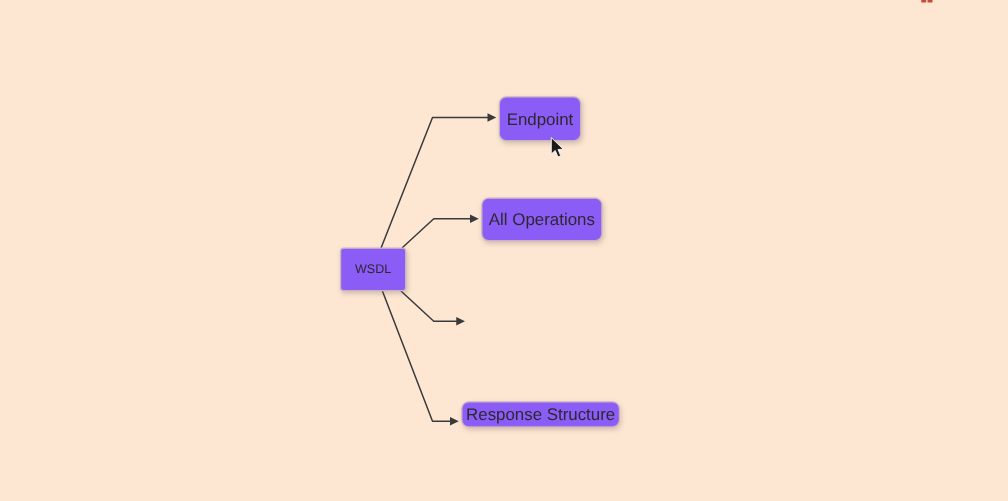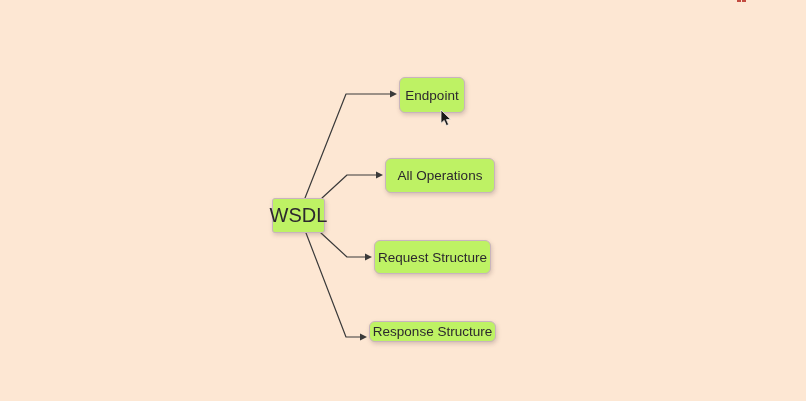--- a/index.html
+++ b/index.html
@@ -21,33 +21,33 @@
     top: 0;
     width: 806px;
     height: 401px;
     pointer-events: none;
   }
   .node {
     position: absolute;
     display: flex;
     align-items: center;
     justify-content: center;
-    background: #bef264;
+    background: #8b5cf6;
     border: 1px solid #c9b4be;
     border-radius: 6px;
     font-size: 13.5px;
     color: #2c282e;
     box-shadow: 1px 2px 4px rgba(120, 90, 90, 0.28);
     cursor: default;
     box-sizing: border-box;
     white-space: nowrap;
   }
   .node.root {
     border-radius: 3px;
-    font-size: 20px;
+    font-size: 10px;
   }
   .edge-mark {
     position: absolute;
     top: 0;
     height: 2px;
     width: 4px;
     background: #c24b40;
   }
   .cursor {
     position: absolute;
@@ -75,27 +75,24 @@
   </svg>
 
   <div class="node root" style="left:272px; top:198px; width:53px; height:35px;">
     <span>WSDL</span>
   </div>
 
   <div class="node" style="left:399px; top:77px; width:66px; height:36px;">
     <span>Endpoint</span>
   </div>
 
-  <div class="node" style="left:385px; top:158px; width:110px; height:35px;">
+  <div class="node" style="left:385px; top:158px; width:97px; height:35px;">
     <span>All Operations</span>
   </div>
 
-  <div class="node" style="left:374px; top:240px; width:117px; height:34px;">
-    <span>Request Structure</span>
-  </div>
 
   <div class="node" style="left:369px; top:321px; width:127px; height:21px;">
     <span>Response Structure</span>
   </div>
 
   <div class="edge-mark" style="left:737px;"></div>
   <div class="edge-mark" style="left:742px;"></div>
 
   <svg class="cursor" style="left:440px; top:109px;" width="12" height="18" viewBox="0 0 12 18" xmlns="http://www.w3.org/2000/svg">
     <path d="M1,1 L1,14.2 L4.2,11.4 L6.4,16.6 L8.6,15.6 L6.4,10.6 L10.6,10.4 Z" fill="#1a1a1a" stroke="#f5f0ea" stroke-width="0.8"></path>

